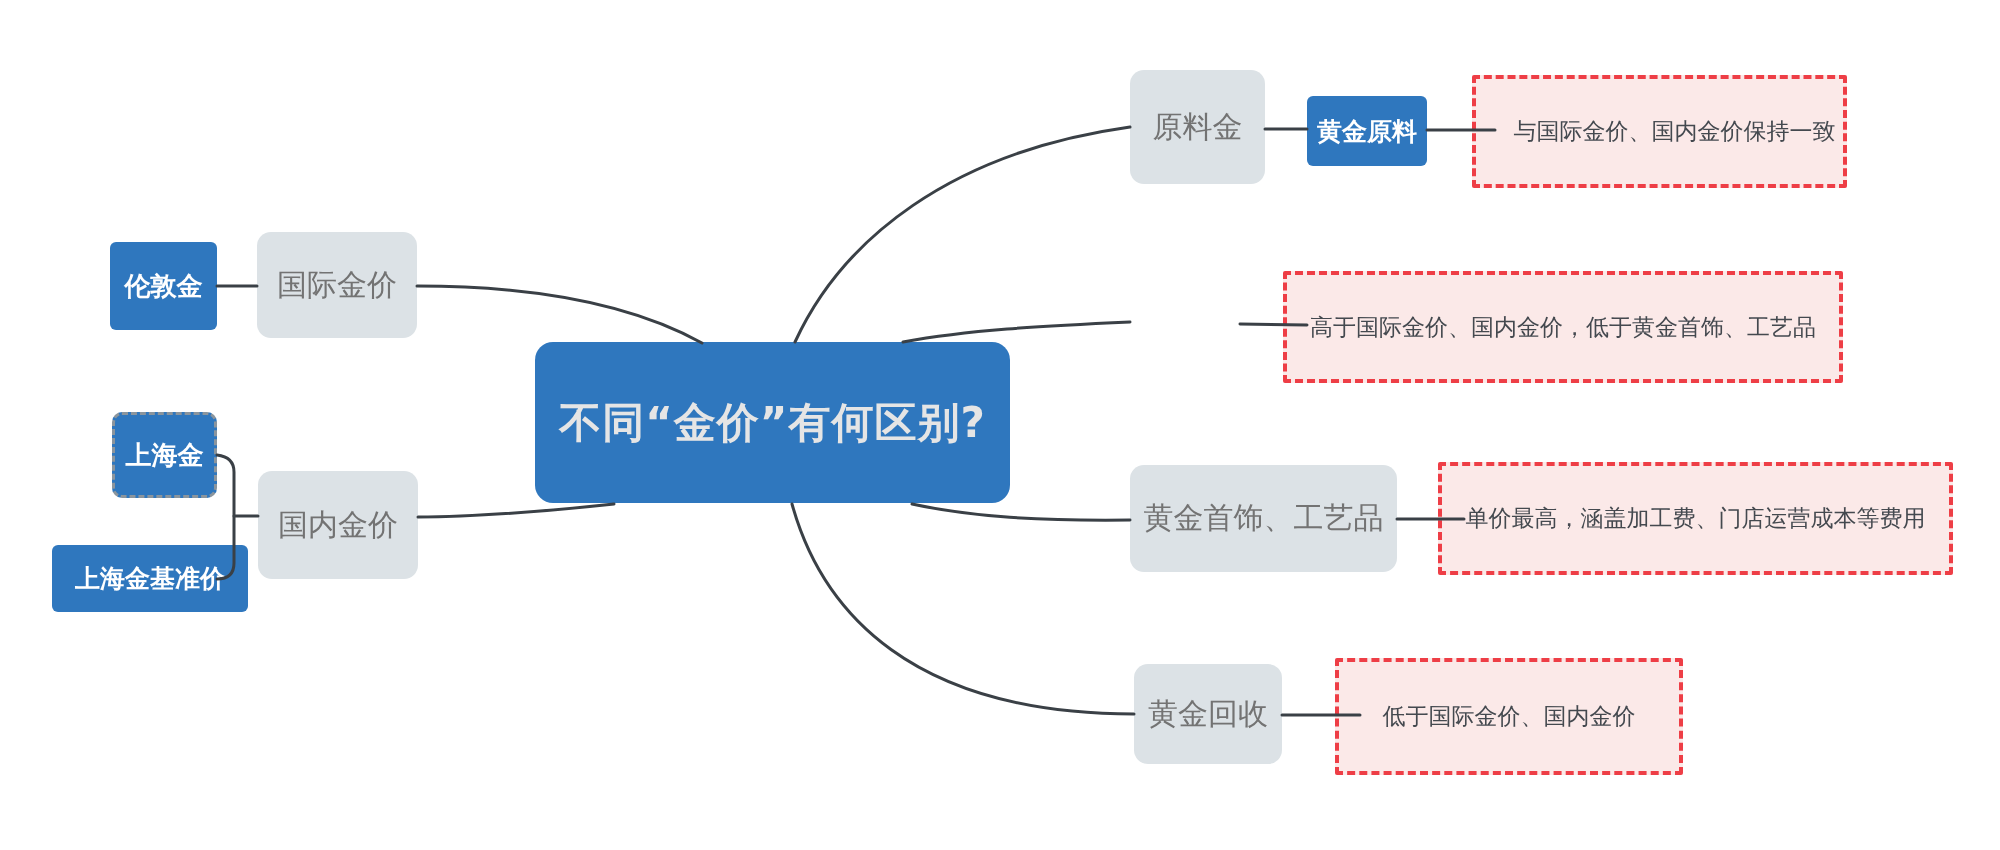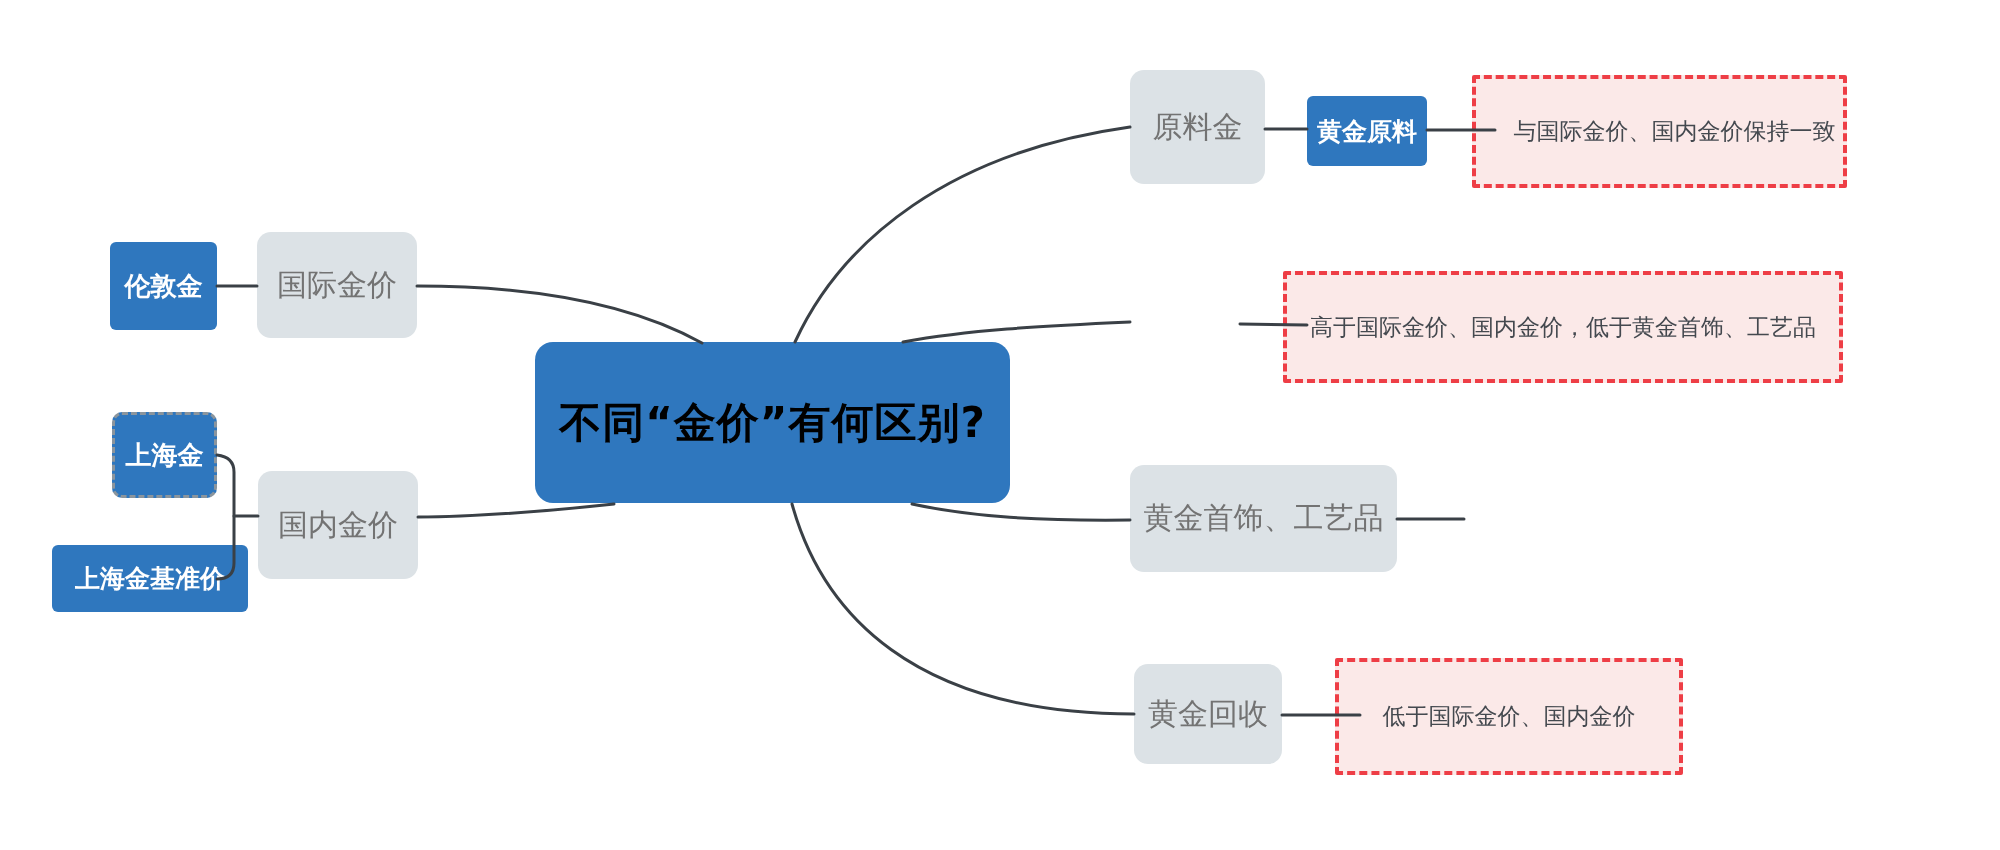--- a/index.html
+++ b/index.html
@@ -23,21 +23,21 @@
   .node-blue{
     background:#2F77BE;border-radius:6px;
     color:#ffffff;font-size:26px;font-weight:700;
   }
   .node-blue-dashed{
     background:#2F77BE;border-radius:10px;border:3px dashed #8B959D;
     color:#ffffff;font-size:26px;font-weight:700;
   }
   .node-center{
     background:#2F77BE;border-radius:18px;
-    color:#000000;font-size:42px;font-weight:700;letter-spacing:1px;
+    color:#e5e5e5;font-size:42px;font-weight:700;letter-spacing:1px;
   }
   .note{
     position:absolute;z-index:1;
     display:flex;align-items:center;justify-content:center;
     box-sizing:border-box;white-space:nowrap;
     background:#FBE9E8;border:4px dashed #EE3E46;border-radius:2px;
     color:#44494F;font-size:23px;font-weight:500;
     padding:0 10px;
   }
 </style>
@@ -94,20 +94,23 @@
     <span>与国际金价、国内金价保持一致</span>
   </div>
 
   <div class="note" style="left:1283px;top:271px;width:560px;height:112px;">
     <span>高于国际金价、国内金价，低于黄金首饰、工艺品</span>
   </div>
 
   <div class="node node-gray" style="left:1130px;top:465px;width:267px;height:107px;">
     <span>黄金首饰、工艺品</span>
   </div>
+  <div class="note" style="left:1438px;top:462px;width:515px;height:113px;">
+    <span>单价最高，涵盖加工费、门店运营成本等费用</span>
+  </div>
 
   <div class="node node-gray" style="left:1134px;top:664px;width:148px;height:100px;">
     <span>黄金回收</span>
   </div>
   <div class="note" style="left:1335px;top:658px;width:348px;height:117px;">
     <span>低于国际金价、国内金价</span>
   </div>
 
 </div>
 

